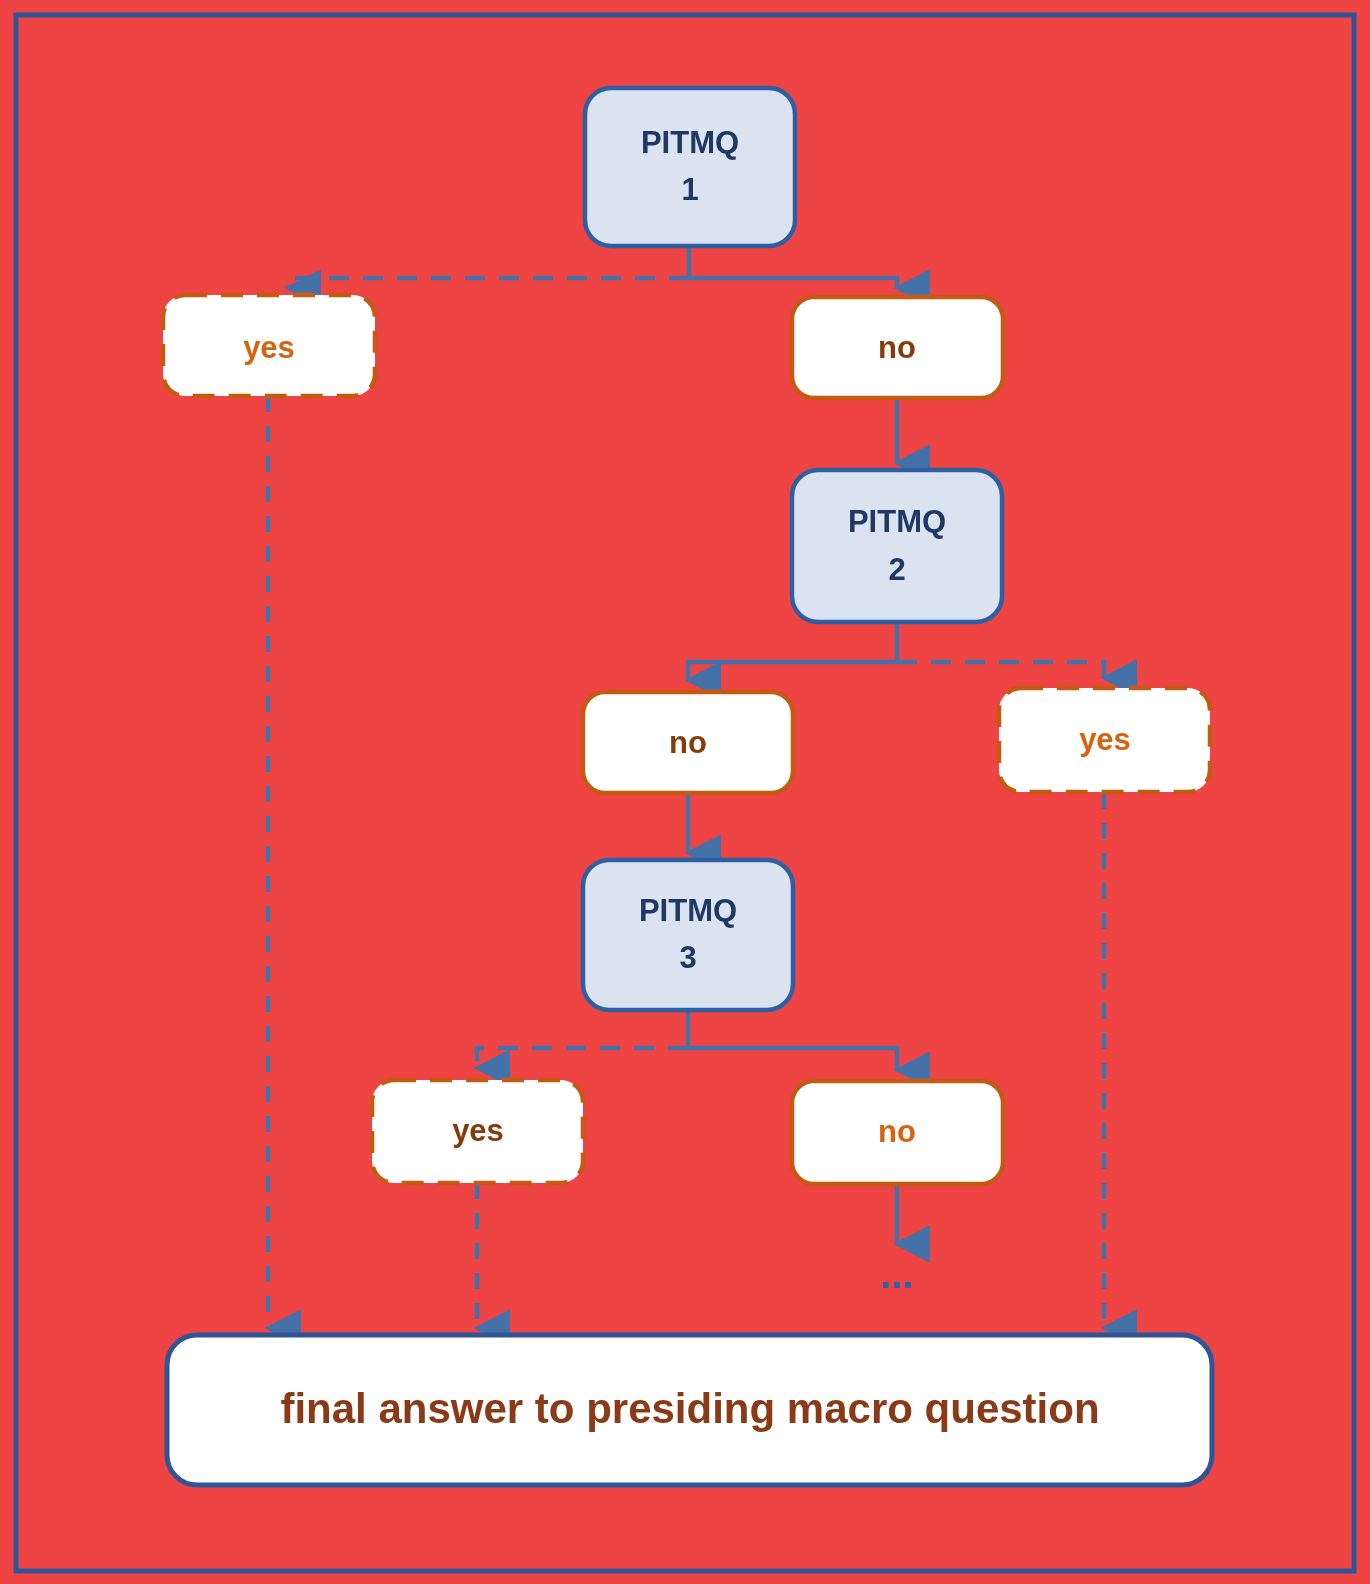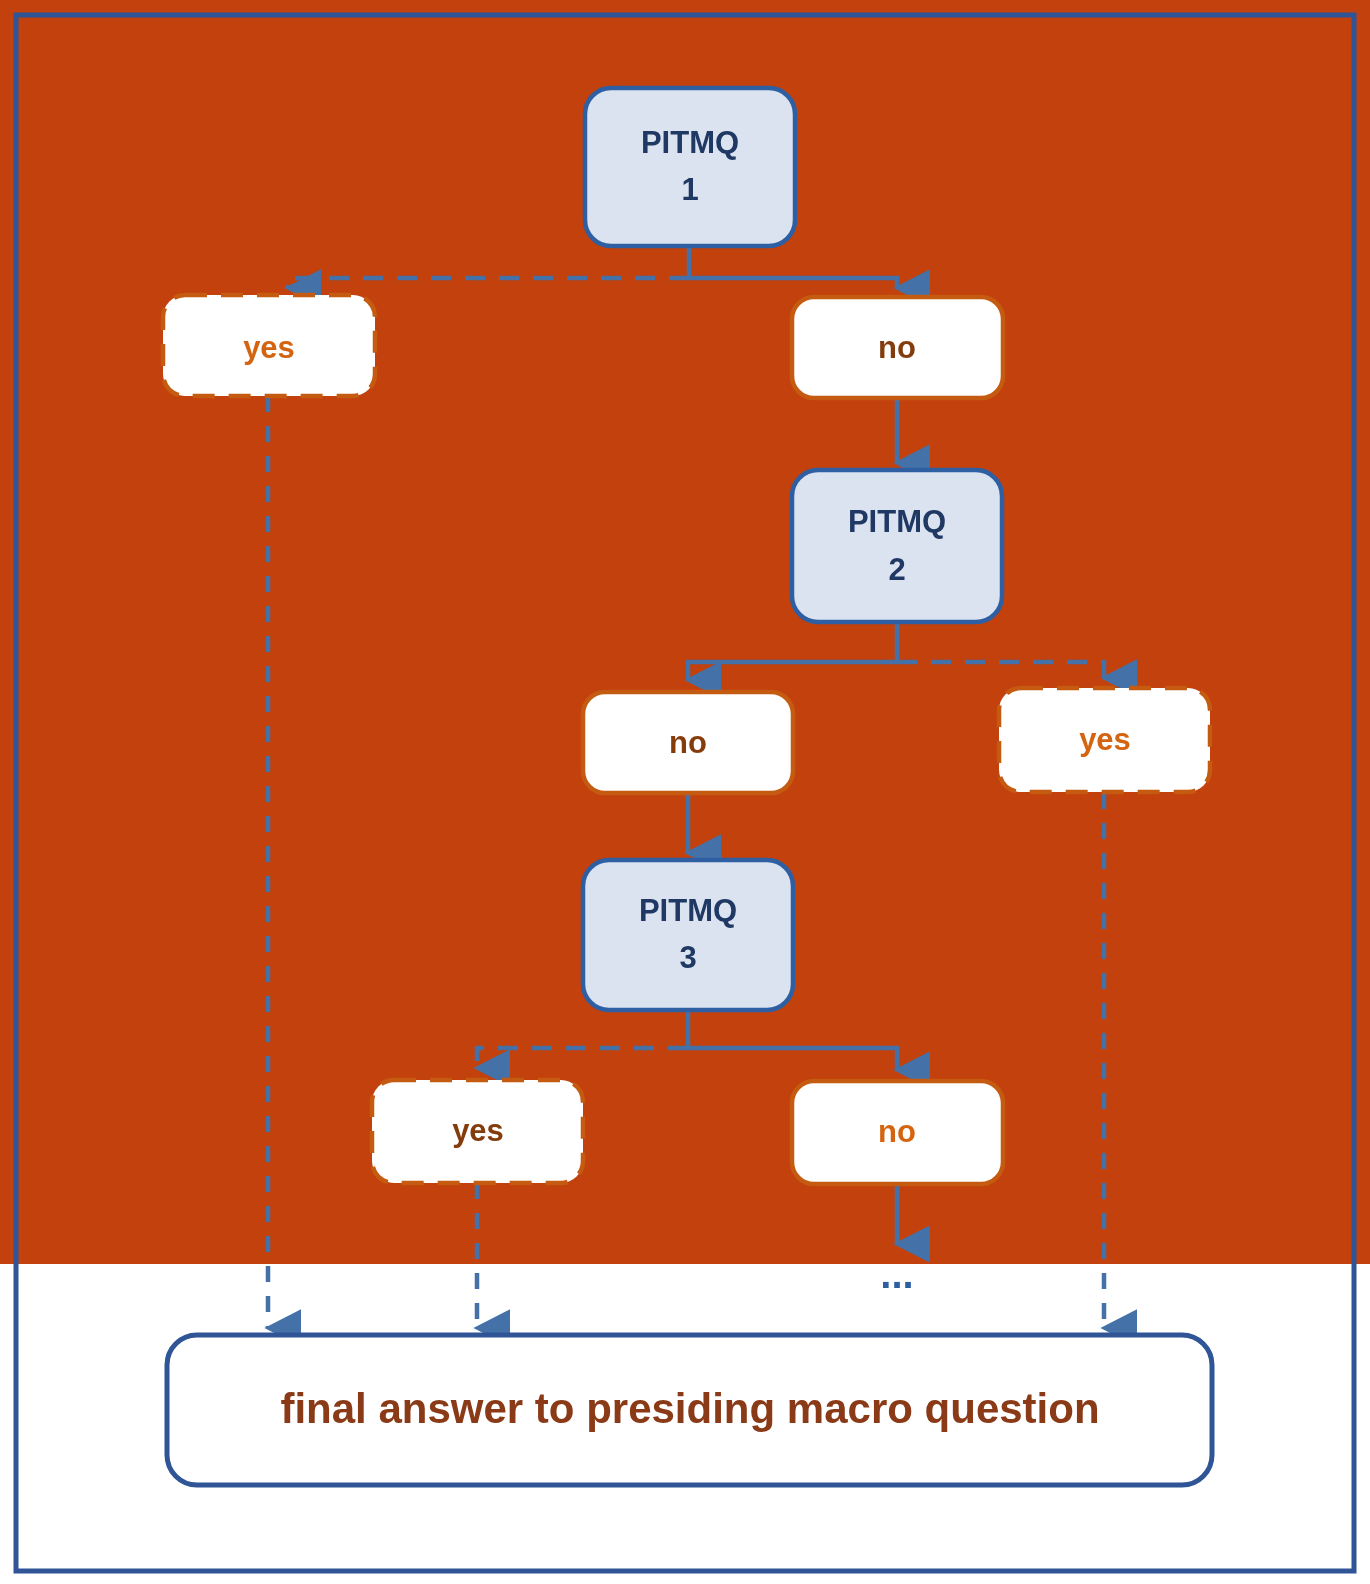--- a/index.html
+++ b/index.html
@@ -9,22 +9,22 @@
   }
   body {
     width: 1370px;
     height: 1584px;
     font-family: "Liberation Sans", sans-serif;
     overflow: hidden;
   }
   #diagram-root {
     position: relative;
     width: 1370px;
-    height: 1264px;
-    background: #c2410c;
+    height: 1584px;
+    background: #ef4444;
   }
   #flow-svg {
     position: absolute;
     top: 0;
     left: 0;
     width: 1370px;
     height: 1584px;
   }
   .node-label {
     font-family: "Liberation Sans", sans-serif;

